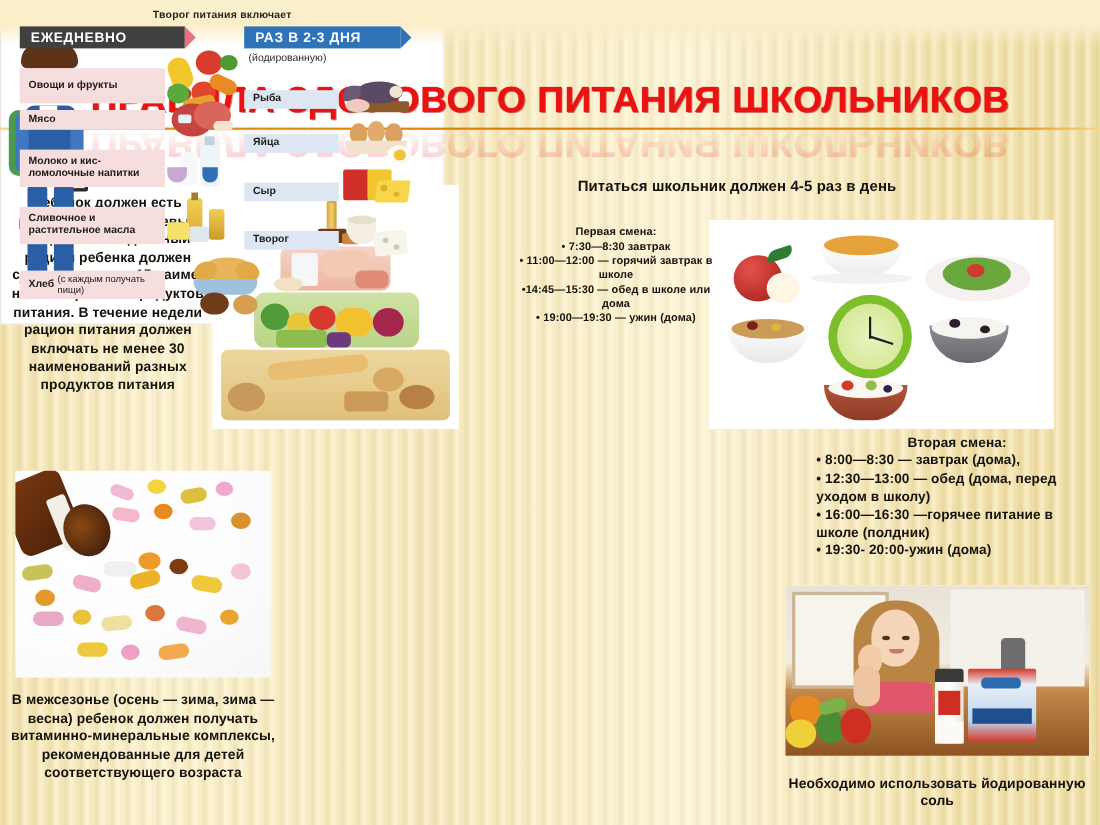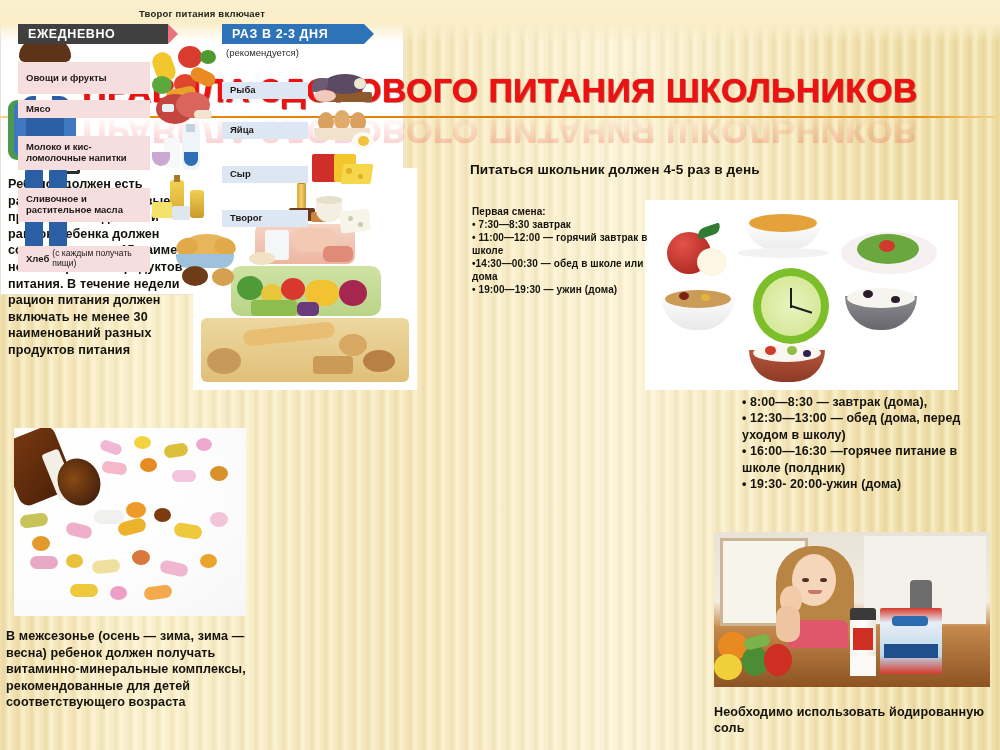--- a/index.html
+++ b/index.html
@@ -44,21 +44,21 @@
     filter:blur(.4px);
   }
   #title-rule{
     position:absolute;left:0;top:116px;width:1000px;height:2px;
     background:linear-gradient(90deg,#f6d88c 0%, #e78f10 8%, #e07c07 50%, #e78f10 92%, #f6d88c 100%);
   }
   
   .txt{
     position:absolute;
     font-weight:bold;color:#15120c;
-    text-align:left;line-height:1.22;
+    text-align:center;line-height:1.22;
     letter-spacing:.1px;
   }
   
   .pic{position:absolute;overflow:hidden;background:#fff;}
   .pic.white{background:#fff;}
   
   #pyramid{left:193px;top:168px;width:224px;height:222px;background:#fff;}
   
   #meals{left:645px;top:200px;width:313px;height:190px;background:#fff;}
   
@@ -186,25 +186,26 @@
     <div class="blob" style="left:108px;top:144px;width:68px;height:18px;background:#fbf7f0;"></div>
     <div class="blob" style="left:120px;top:146px;width:11px;height:9px;background:#d23a2c;"></div>
     <div class="blob" style="left:142px;top:146px;width:10px;height:9px;background:#8fbf48;"></div>
     <div class="blob" style="left:158px;top:150px;width:8px;height:7px;background:#2e2050;"></div>
   </div>
 
   <div class="txt" style="left:472px;top:205px;width:176px;font-size:10px;line-height:1.3;">
     <div>Первая смена:</div>
     <div>• 7:30—8:30 завтрак</div>
     <div>• 11:00—12:00 — горячий завтрак в школе</div>
-    <div>•14:30—00:30 — обед в школе или дома</div>
+    <div>•14:45—15:30 — обед в школе или дома</div>
     <div>• 19:00—19:30 — ужин (дома)</div>
   </div>
 
   <div class="txt" style="left:742px;top:394px;width:256px;font-size:12.4px;line-height:1.32;text-align:left;">
+    <div style="text-align:center;">Вторая смена:</div>
     <div>• 8:00—8:30  — завтрак (дома),</div>
     <div>• 12:30—13:00 — обед (дома, перед уходом в школу)</div>
     <div>• 16:00—16:30 —горячее питание в школе (полдник)</div>
     <div>• 19:30- 20:00-ужин (дома)</div>
   </div>
 
   <div class="pic" id="pills">
 
     <div class="rect" style="left:-6px;top:4px;width:58px;height:68px;background:linear-gradient(150deg,#7a3a12,#4a1f08);border-radius:10px;transform:rotate(-22deg);"></div>
     <div class="rect" style="left:36px;top:22px;width:18px;height:50px;background:#f2efe7;transform:rotate(-22deg);border-radius:3px;"></div>
@@ -267,21 +268,21 @@
       <div class="rect" style="left:55px;top:113px;width:16px;height:24px;background:#f2f0e8;"></div>
 
       <div class="rect" style="left:19px;top:134px;width:18px;height:84px;background:#2b5fa5;border-radius:4px;"></div>
       <div class="rect" style="left:43px;top:134px;width:18px;height:84px;background:#2b5fa5;border-radius:4px;"></div>
       <div class="rect" style="left:12px;top:216px;width:28px;height:13px;background:#1d2430;border-radius:6px;"></div>
       <div class="rect" style="left:42px;top:216px;width:28px;height:13px;background:#1d2430;border-radius:6px;"></div>
     </div>
 
     <div class="banner" id="banner-daily">ЕЖЕДНЕВНО</div>
     <div class="banner" id="banner-often">РАЗ В 2-3 ДНЯ</div>
-    <div class="recommend">(рекомендуется)</div>
+    <div class="recommend">(йодированную)</div>
 
     <div class="row left" style="top:62px;height:32px;">Овощи и фрукты</div>
     <div class="row left" style="top:100px;height:18px;">Мясо</div>
     <div class="row left" style="top:136px;height:34px;">Молоко и кис-ломолочные напитки</div>
     <div class="row left" style="top:188px;height:34px;">Сливочное и растительное масла</div>
     <div class="row left" style="top:246px;height:26px;">
       <span>Хлеб</span>
       <small style="margin-left:3px;">(с каждым получать пищи)</small>
     </div>
 

